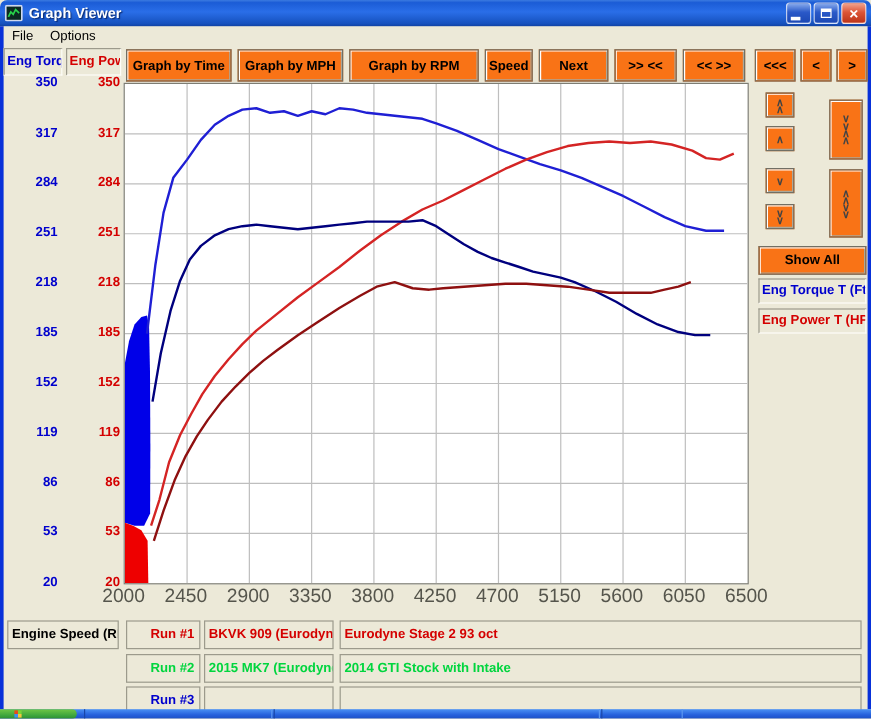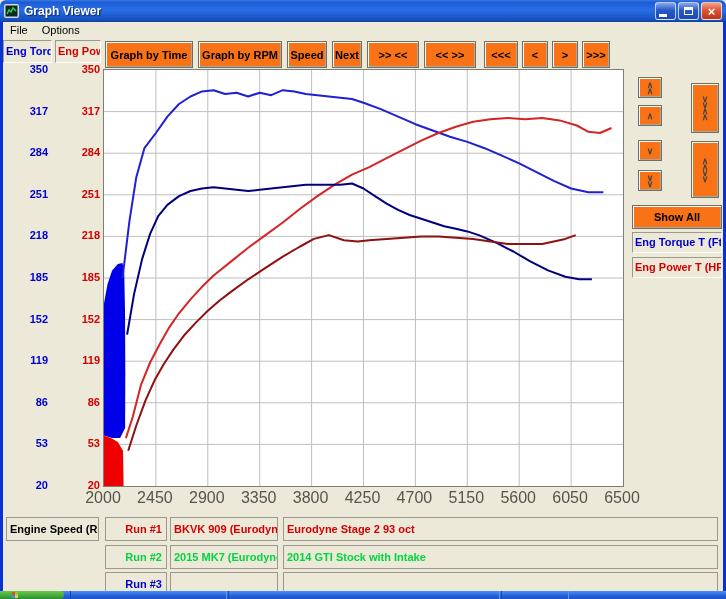--- a/index.html
+++ b/index.html
@@ -96,23 +96,24 @@
   </div>
 
   <div class="wborder" style="left:0;"></div>
   <div class="wborder" style="left:723px;"></div>
 
   <div class="axhead sunken" style="left: 3px; width: 49px; color: rgb(0, 0, 205);">Eng Torque</div>
   <div class="axhead sunken" style="left: 55px; width: 46px; color: rgb(212, 0, 0);">Eng Power</div>
 
   <div id="toolbar">
       <div class="btn" style="width: 88px; margin-right: 5px;">Graph by Time</div>
-      <div class="btn" style="width: 84px; margin-right: 5px;">Graph by RPM</div>
+      <div class="btn" style="width: 88px; margin-right: 5px;">Graph by MPH</div>
+      <div class="btn" style="width: 108px; margin-right: 5px;">Graph by RPM</div>
       <div class="btn" style="width: 40px; margin-right: 5px;">Speed</div>
-      <div class="btn" style="width: 30px; margin-right: 5px;">Next</div>
+      <div class="btn" style="width: 58px; margin-right: 5px;">Next</div>
       <div class="btn" style="width: 52px; margin-right: 5px;">&gt;&gt; &lt;&lt;</div>
       <div class="btn" style="width: 52px; margin-right: 8px;">&lt;&lt; &gt;&gt;</div>
       <div class="btn" style="width: 34px; margin-right: 4px;">&lt;&lt;&lt;</div>
       <div class="btn" style="width: 26px; margin-right: 4px;">&lt;</div>
       <div class="btn" style="width: 26px; margin-right: 4px;">&gt;</div>
       <div class="btn" style="width: 28px; margin-right: 0px;">&gt;&gt;&gt;</div>
     </div>
 
   <div id="ylabels">
       <span class="ylab" style="left: 3px; top: 62px; color: rgb(0, 0, 205);">350</span>

